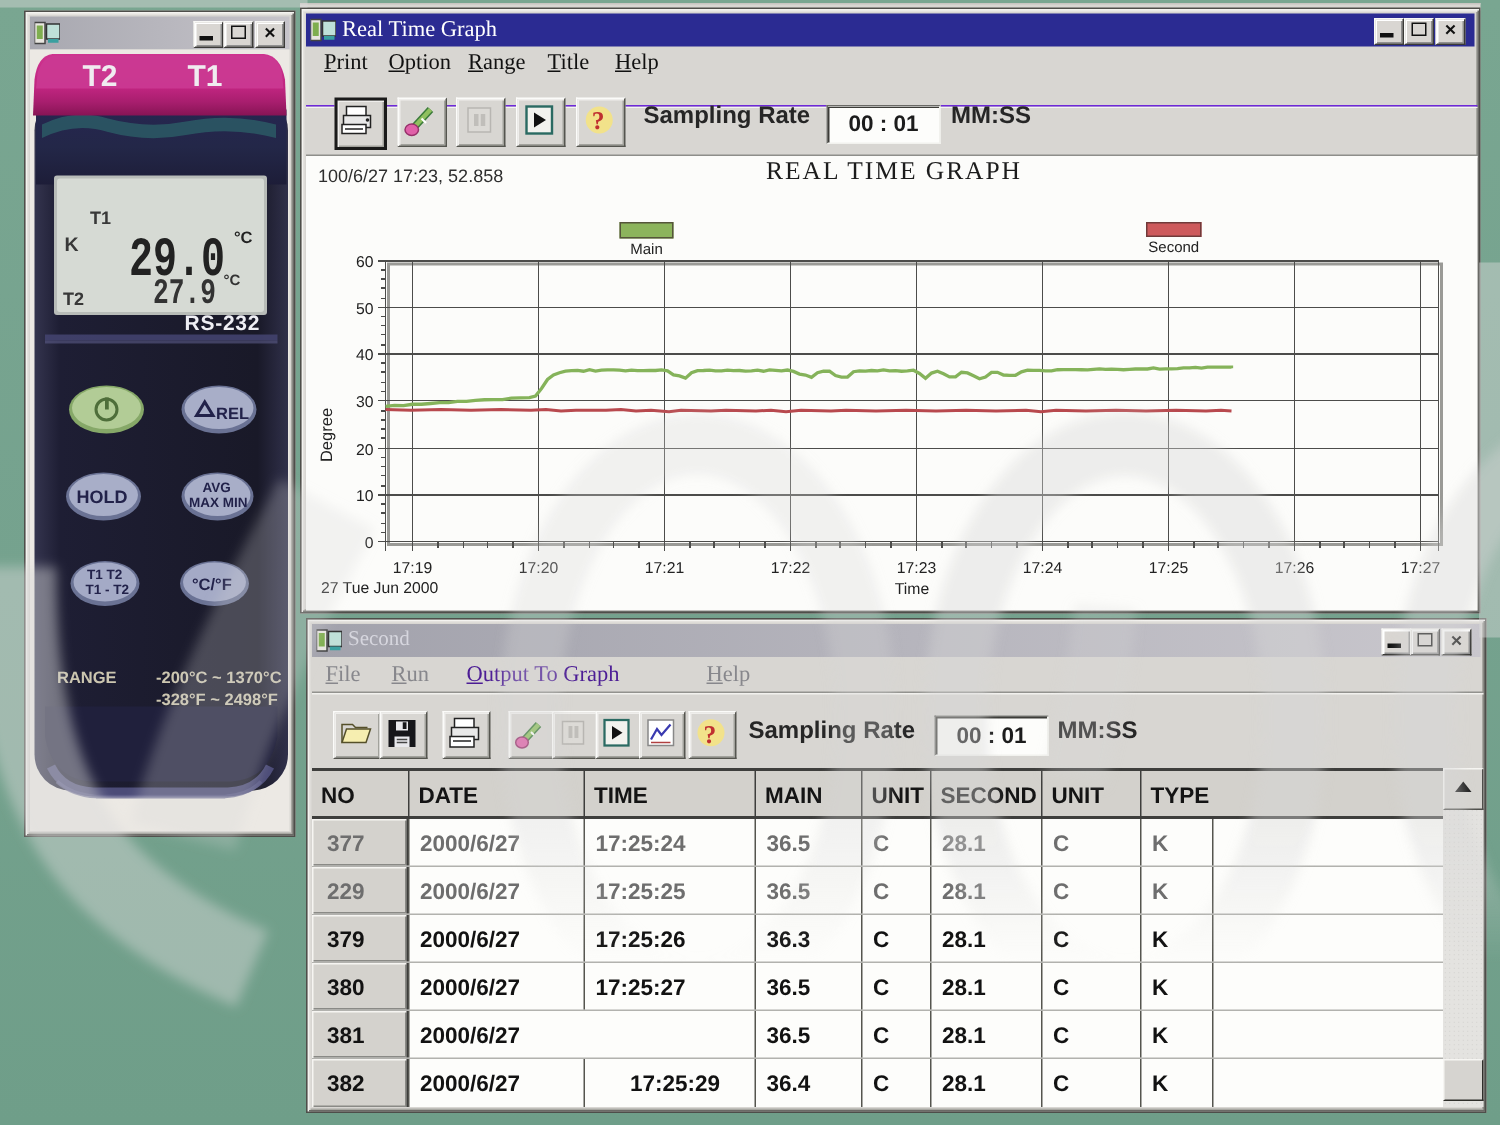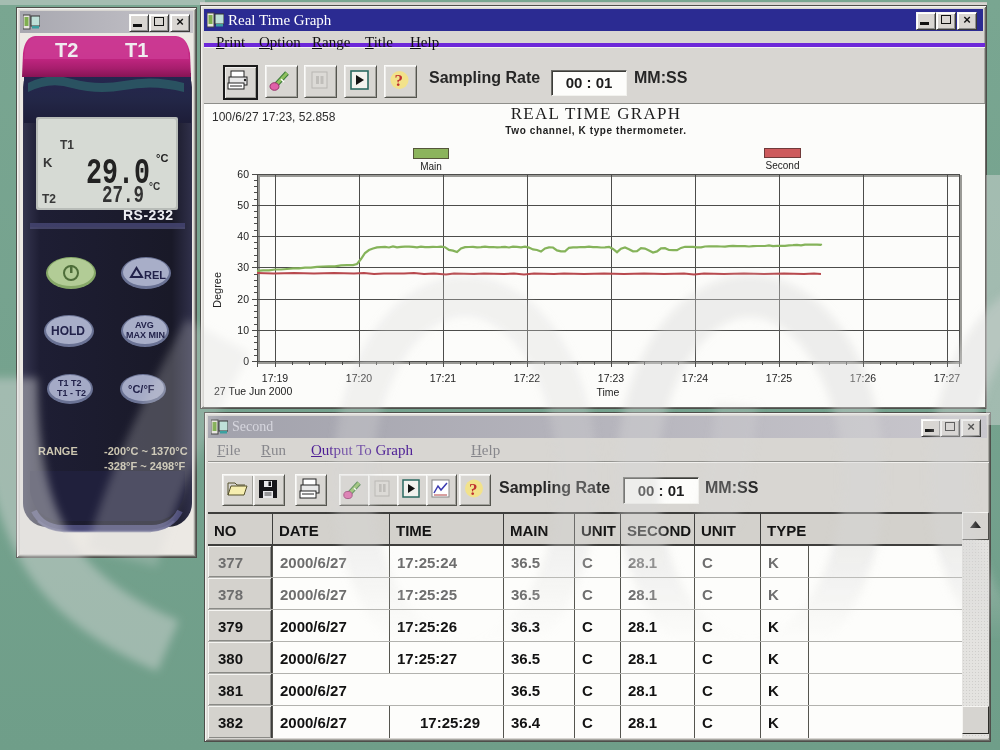--- a/index.html
+++ b/index.html
@@ -117,21 +117,21 @@
           <rect x="8" y="2" width="9" height="10" fill="#bfe0d8" stroke="#333"></rect>
           <rect x="9" y="12" width="7" height="2.5" fill="#3aa0a0"></rect>
         </svg>
     <div class="ttext" style="color:#fff;">Real Time Graph</div>
     <div class="tbtn" style="right:47px;">
           <span style="display:block;margin:9px 0 0 3px;width:9px;height:2.5px;background:#111;"></span>
         </div>
     <div class="tbtn" style="right:27px;"><span style="display:inline-block;width:8px;height:7px;border:1.5px solid #111;margin-top:2px;"></span></div>
     <div class="tbtn" style="right:6px;font-size:13px;">×</div>
   </div>
-  <div class="w" style="left:3px;top:25px;width:781px;height:16px;border-bottom:4px solid #6d28d9;box-shadow:0 1px 0 #f4f3f0;">
+  <div class="w" style="left:3px;top:25px;width:781px;height:40px;border-bottom:1px solid #6d28d9;box-shadow:0 1px 0 #f4f3f0;">
     <span class="mitem" style="position:absolute;left:12px;top:3px;"><u>P</u>rint</span>
     <span class="mitem" style="position:absolute;left:55px;top:3px;"><u>O</u>ption</span>
     <span class="mitem" style="position:absolute;left:108px;top:3px;"><u>R</u>ange</span>
     <span class="mitem" style="position:absolute;left:161px;top:3px;"><u>T</u>itle</span>
     <span class="mitem" style="position:absolute;left:206px;top:3px;"><u>H</u>elp</span>
   </div>
   <div class="w" style="left:3px;top:49px;width:781px;height:49px;border-bottom:1px solid #8e8e8a;box-shadow:0 1px 0 #f4f3f0;">
     <div class="btn" style="left:19px;top:10px;width:31px;height:31px;border:2px solid #1a1a1a;background:#d8d6d2;">
       <svg width="27" height="27" viewBox="0 0 27 27">
             <rect x="6" y="4" width="13" height="7" fill="#fff" stroke="#222"></rect>
@@ -168,21 +168,20 @@
             <text x="9.5" y="20" font-size="17" font-weight="bold" fill="#c03030" font-family="Liberation Serif">?</text>
           </svg>
     </div>
     <div class="srlab" style="left:225px;top:14px;">Sampling Rate</div>
     <div class="srbox" style="left:347px;top:15px;width:74px;height:24px;line-height:24px;">00 : 01</div>
     <div class="srlab" style="left:430px;top:14px;">MM:SS</div>
   </div>
   <div class="w" style="left:3px;top:98px;width:781px;height:303px;background:#fcfcfa;">
     <div class="w" style="left:8px;top:6px;font-size:12px;color:#2e2e2e;">100/6/27 17:23, 52.858</div>
     <div class="w" style="left:192px;top:0px;width:400px;text-align:center;font-family:'Liberation Serif',serif;font-size:17px;letter-spacing:1.3px;color:#1c1c1c;">REAL TIME GRAPH</div>
-    <div class="w" style="left:192px;top:21px;width:400px;text-align:center;font-size:10px;font-weight:bold;letter-spacing:0.6px;color:#222;">Two channel, K type thermometer.</div>
     <div class="w" style="left:209px;top:44px;width:36px;height:11px;background:#8cb45c;border:1px solid #55553a;"></div>
     <div class="w" style="left:209px;top:57px;width:36px;text-align:center;font-size:10px;color:#222;">Main</div>
     <div class="w" style="left:560px;top:44px;width:37px;height:10px;background:#cd5a5c;border:1px solid #703a3a;"></div>
     <div class="w" style="left:560px;top:56px;width:37px;text-align:center;font-size:10px;color:#222;">Second</div>
     <svg class="w" style="left:0;top:0;" width="781" height="303" viewBox="0 0 781 303">
       <rect x="55" y="72" width="702" height="187" fill="none" stroke="#9a9a96" stroke-width="2"></rect>
       <g stroke="#4c4c4a" stroke-width="1" shape-rendering="crispEdges">
         <line x1="53" y1="70" x2="755" y2="70"></line>
             <line x1="53" y1="101" x2="755" y2="101"></line>
             <line x1="53" y1="132" x2="755" y2="132"></line>
@@ -403,21 +402,21 @@
         <div class="dc" style="left:64px;width:117px;">2000/6/27</div>
         <div class="dc" style="left:181px;width:114px;">17:25:24</div>
         <div class="dc" style="left:295px;width:71px;">36.5</div>
         <div class="dc" style="left:366px;width:46px;">C</div>
         <div class="dc" style="left:412px;width:74px;">28.1</div>
         <div class="dc" style="left:486px;width:66px;">C</div>
         <div class="dc" style="left:552px;width:48px;">K</div>
         <div class="dc" style="left:600px;width:154px;"></div>
   </div>
   <div class="trow" style="top:165px;color:#6e6e6e;">
-    <div class="dc nc" style="left:0;width:64px;">378</div>
+    <div class="dc nc" style="left:0;width:64px;">229</div>
         <div class="dc" style="left:64px;width:117px;">2000/6/27</div>
         <div class="dc" style="left:181px;width:114px;">17:25:25</div>
         <div class="dc" style="left:295px;width:71px;">36.5</div>
         <div class="dc" style="left:366px;width:46px;">C</div>
         <div class="dc" style="left:412px;width:74px;">28.1</div>
         <div class="dc" style="left:486px;width:66px;">C</div>
         <div class="dc" style="left:552px;width:48px;">K</div>
         <div class="dc" style="left:600px;width:154px;"></div>
   </div>
   <div class="trow" style="top:197px;color:#121212;">

